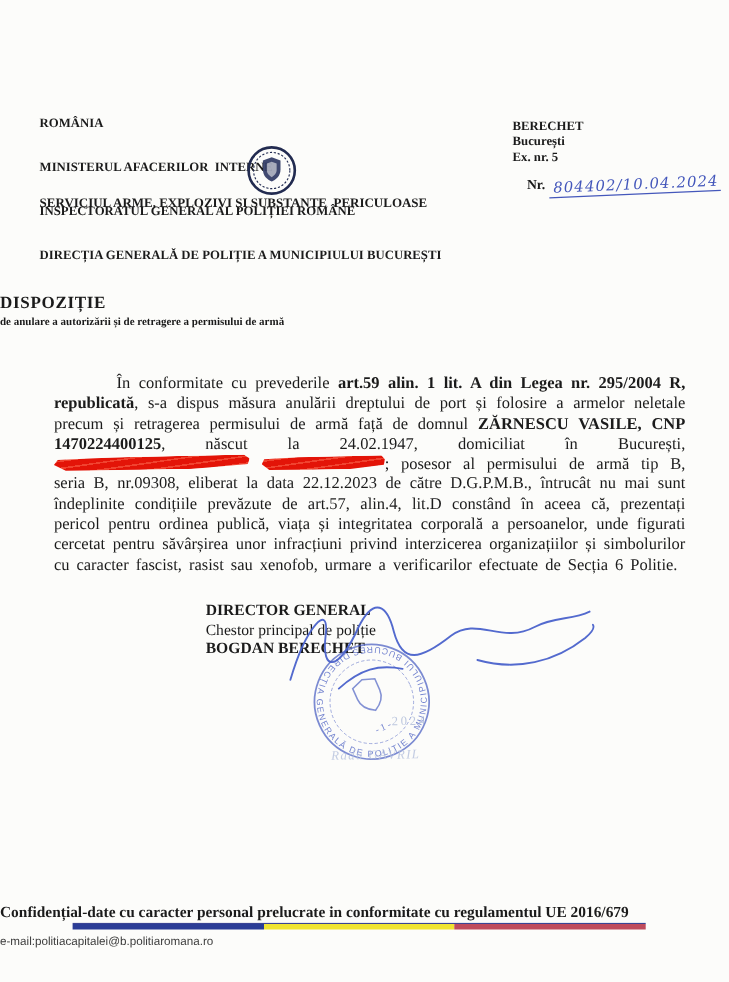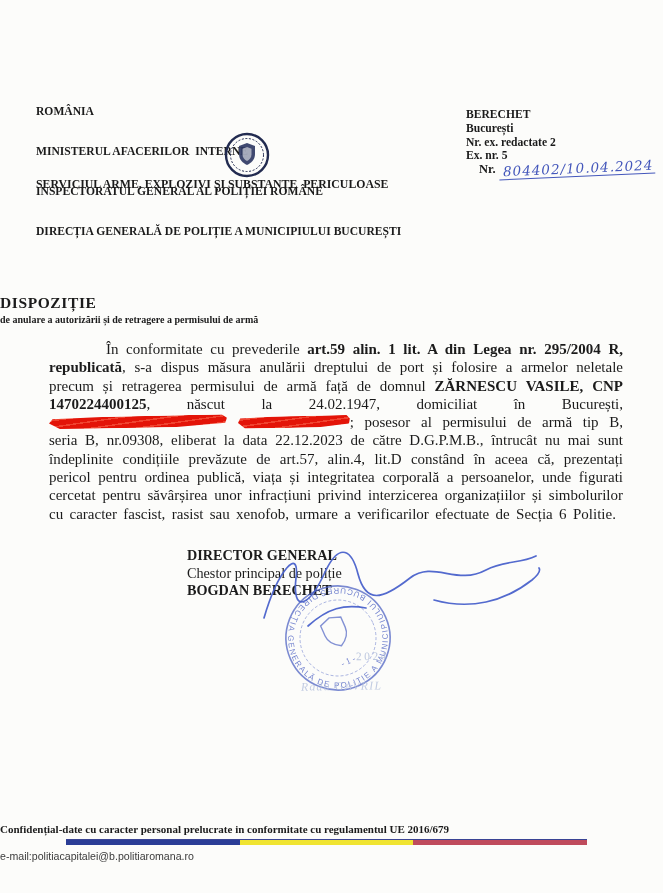--- a/index.html
+++ b/index.html
@@ -19,21 +19,21 @@
   .class-block{left:466px;top:108px;width:192px;font-weight:bold;font-size:11.6px;line-height:13.8px;}
   .reg-line{left:479px;top:160px;width:184px;font-weight:bold;font-size:12.5px;white-space:nowrap;}
   .handwritten{
     display:inline-block;font-family:"DejaVu Serif",serif;font-style:italic;
     color:#4457bb;font-size:13.5px;letter-spacing:1px;font-weight:normal;
     border-bottom:1.4px solid #4457bb;transform:rotate(-2.5deg);padding:0 2px 0 4px;
   }
 
   
   .title-block{left:0;top:267px;width:663px;}
-  .title-main{font-weight:bold;font-size:15.5px;letter-spacing:.6px;margin-top:27px;}
+  .title-main{font-weight:bold;font-size:15.5px;letter-spacing:.6px;}
   .title-sub{font-weight:bold;font-size:10px;margin-top:2px;}
 
   
   .body-par{
     left:49px;top:340px;width:574px;font-size:15px;line-height:18.3px;
     text-align:justify;text-indent:57px;word-spacing:2.6px;
   }
   .redaction{
     display:inline-block;height:12px;position:relative;top:1px;
     background:repeating-linear-gradient(173deg,#e31408 0 2.5px,#f04330 2.5px 4px,#e31408 4px 6.5px);
@@ -46,21 +46,21 @@
   .sig-role{font-weight:bold;}
   .sig-name{font-weight:bold;}
 
   
   .sign-svg{left:248px;top:538px;pointer-events:none;}
   .stamp-svg{left:258px;top:558px;pointer-events:none;}
   .ghost-date{left:356px;top:650px;color:#a9b7d6;font-size:11.5px;letter-spacing:2.5px;opacity:.75;transform:rotate(-1deg);}
   .ghost-name{left:301px;top:679px;color:#b5c1dd;font-style:italic;font-size:11.8px;letter-spacing:1.2px;opacity:.8;transform:rotate(-1deg);}
 
   
-  .conf-line{left:0;top:823px;width:642px;font-weight:bold;font-size:11px;}
+  .conf-line{left:0;top:823px;width:642px;font-weight:bold;font-size:14px;}
   .flag-bar{left:66px;top:839px;width:521px;height:5px;border-top:1.6px solid #3a4494;display:flex;}
   .flag-bar span{flex:1;height:100%;display:block;}
   .addr-block{left:0;top:850px;width:663px;font-family:"Liberation Sans",sans-serif;font-size:10.6px;line-height:13px;color:#3c3c3c;}
 </style>
 </head>
 <body>
 
 <div class="page">
 
   <div class="abs ctr org-block">
@@ -77,21 +77,20 @@
       <path d="M24 12 l8 3 v8 c0 6 -4 9 -8 11 c-4 -2 -8 -5 -8 -11 v-8 z" fill="#2b3560" opacity="0.9"></path>
       <path d="M24 16 l4.5 1.7 v5.5 c0 3.6 -2.2 5.6 -4.5 6.9 c-2.3 -1.3 -4.5 -3.3 -4.5 -6.9 v-5.5 z" fill="#fcfcfa" opacity="0.55"></path>
     </svg>
   </div>
 
   <div class="abs ctr service-line">SERVICIUL ARME, EXPLOZIVI ȘI SUBSTANȚE  PERICULOASE</div>
 
   <div class="abs ctr class-block">
     <div>BERECHET</div>
     <div>București</div>
-    <div>Nr.  ex.  redactate 2</div>
     <div>Ex. nr. 5</div>
   </div>
   <div class="abs reg-line">
     <span>Nr.</span>
     <span class="handwritten">804402/10.04.2024</span>
   </div>
 
   <div class="abs ctr title-block">
     <div class="title-main">DISPOZIȚIE</div>
     <div class="title-sub">de anulare a autorizării și de retragere a permisului de armă</div>

